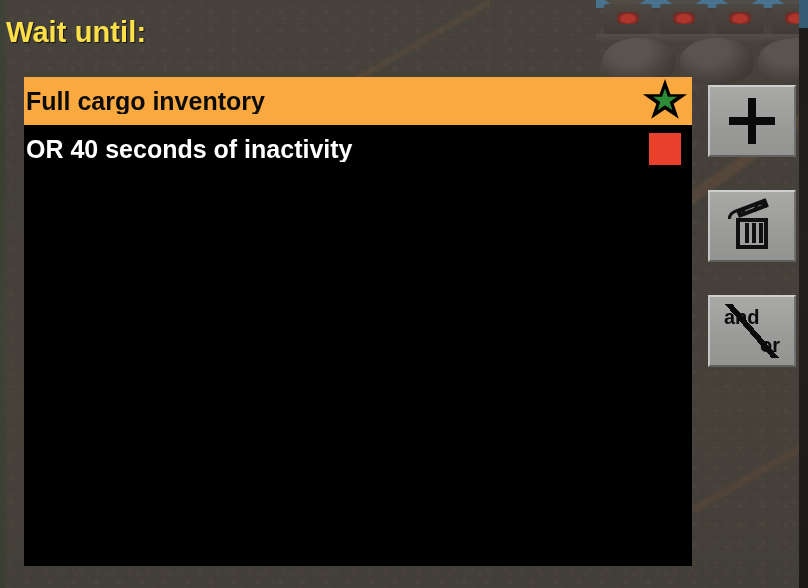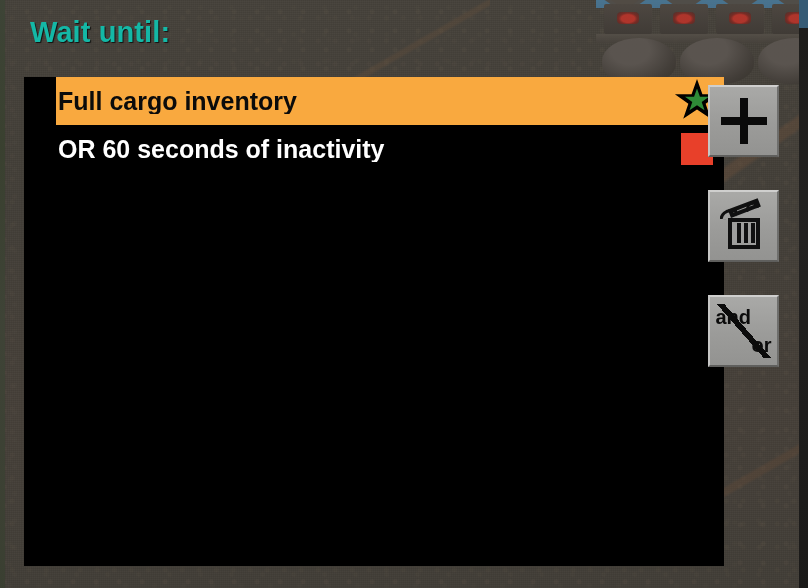--- a/index.html
+++ b/index.html
@@ -119,41 +119,40 @@
   .right-strip-sky {
     position: absolute;
     right: 0; top: 0;
     width: 9px; height: 28px;
     background: #3d6c8c;
     opacity: .8;
   }
 
   .title {
     position: absolute;
-    left: 30px;
+    left: 6px;
     top: 16px;
     font-size: 29px;
     font-weight: bold;
-    color: #14b8a6;
+    color: #fde047;
     letter-spacing: .1px;
     text-shadow: 1px 1px 1px rgba(0,0,0,.75);
     white-space: nowrap;
     text-align: center;
   }
 
   
   .list-panel {
     position: absolute;
     left: 24px;
     top: 77px;
     width: 668px;
     height: 489px;
     background: #000000;
     overflow: hidden;
-    padding-left: 32px;
   }
 
   .cond-row {
     position: relative;
     height: 48px;
     display: flex;
     align-items: center;
     box-sizing: border-box;
     background: #000000;
   }
@@ -217,21 +216,21 @@
 
   
   .btn-col {
     position: absolute;
     left: 708px;
     top: 85px;
     width: 72px;
   }
   .gbtn {
     position: relative;
-    width: 71px;
+    width: 88px;
     height: 72px;
     margin-bottom: 33px;
     box-sizing: border-box;
     background: linear-gradient(180deg, #a9a9a7 0%, #9b9b99 55%, #939391 100%);
     border-top: 2px solid #cfcfce;
     border-left: 2px solid #c6c6c5;
     border-right: 2px solid #6e6e6c;
     border-bottom: 2px solid #5f5f5d;
     display: flex;
     align-items: center;
@@ -384,21 +383,21 @@
       <div class="cond-label">Full cargo inventory</div>
       <div class="cond-icon-slot">
         <div class="star-wrap">
           <div class="star-outer"></div>
           <div class="star-inner"></div>
         </div>
       </div>
     </div>
 
     <div class="cond-row">
-      <div class="cond-label">OR 60 seconds of inactivity</div>
+      <div class="cond-label">OR 40 seconds of inactivity</div>
       <div class="cond-icon-slot">
         <span class="sq-red"></span>
       </div>
     </div>
 
 
   </div>
 
   <div class="btn-col">
 

